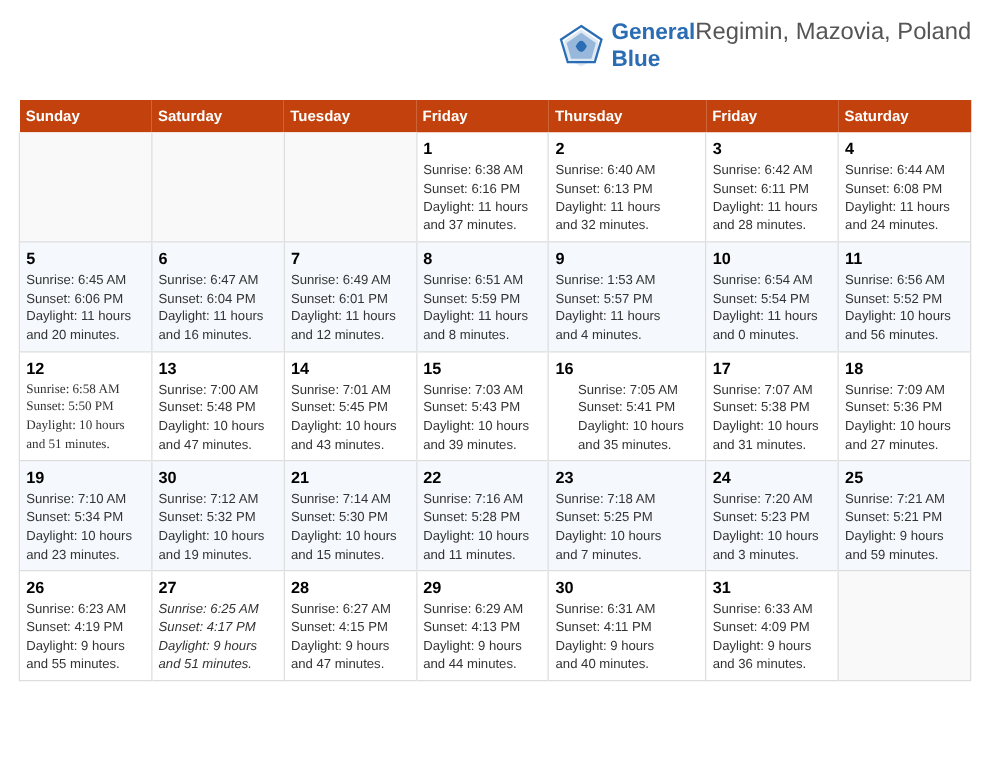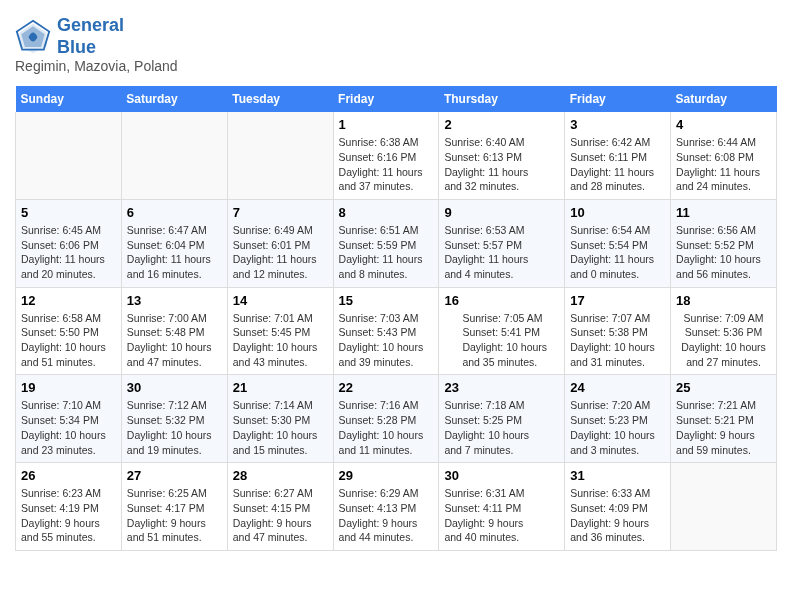--- a/index.html
+++ b/index.html
@@ -7,22 +7,21 @@
       font-family: Arial, sans-serif;
       background: #fff;
       width: 792px;
       min-height: 612px;
       padding: 15px;
     }
     .header {
       display: flex;
       justify-content: flex-end;
       align-items: flex-start;
-      margin-bottom: 12px;
-      flex-direction: column;
+      margin-bottom: 22px;
     }
     .logo {
       display: flex;
       align-items: center;
       gap: 6px;
     }
     .logo-text {
       font-size: 18px;
       font-weight: bold;
       color: #333;
@@ -38,30 +37,30 @@
     .title-block {
       text-align: right;
     }
     .month-title {
       font-size: 36px;
       font-weight: bold;
       color: #333;
       line-height: 1.1;
     }
     .subtitle {
-      font-size: 14px;
+      font-size: 19px;
       color: #555;
     }
     table {
       width: 100%;
       border-collapse: collapse;
       font-size: 11px;
     }
     thead th {
-      background-color: #3b82f6;
+      background-color: #c2410c;
       color: #fff;
       text-align: left;
       padding: 6px 5px;
       font-size: 12px;
       font-weight: bold;
       margin-top: 38px;
     }
     tbody tr {
       border-bottom: 1px solid #ddd;
     }
@@ -185,21 +184,21 @@
         </td>
         <td>
           <span class="day-num">8</span>
           <div class="cell-content" style="white-space: pre-line;">Sunrise: 6:51 AM
 Sunset: 5:59 PM
 Daylight: 11 hours
 and 8 minutes.</div>
         </td>
         <td>
           <span class="day-num">9</span>
-          <div class="cell-content" style="white-space: pre-line;">Sunrise: 6:53 AM
+          <div class="cell-content" style="white-space: pre-line;">Sunrise: 1:53 AM
 Sunset: 5:57 PM
 Daylight: 11 hours
 and 4 minutes.</div>
         </td>
         <td>
           <span class="day-num">10</span>
           <div class="cell-content" style="white-space: pre-line;">Sunrise: 6:54 AM
 Sunset: 5:54 PM
 Daylight: 11 hours
 and 0 minutes.</div>
@@ -208,21 +207,21 @@
           <span class="day-num">11</span>
           <div class="cell-content" style="white-space: pre-line;">Sunrise: 6:56 AM
 Sunset: 5:52 PM
 Daylight: 10 hours
 and 56 minutes.</div>
         </td>
       </tr>
       <tr>
         <td>
           <span class="day-num">12</span>
-          <div class="cell-content" style="white-space: pre-line;">Sunrise: 6:58 AM
+          <div class="cell-content" style="white-space: pre-line; font-family: Liberation Serif, serif;">Sunrise: 6:58 AM
 Sunset: 5:50 PM
 Daylight: 10 hours
 and 51 minutes.</div>
         </td>
         <td>
           <span class="day-num">13</span>
           <div class="cell-content" style="white-space: pre-line;">Sunrise: 7:00 AM
 Sunset: 5:48 PM
 Daylight: 10 hours
 and 47 minutes.</div>
@@ -250,21 +249,21 @@
         </td>
         <td>
           <span class="day-num">17</span>
           <div class="cell-content" style="white-space: pre-line;">Sunrise: 7:07 AM
 Sunset: 5:38 PM
 Daylight: 10 hours
 and 31 minutes.</div>
         </td>
         <td>
           <span class="day-num">18</span>
-          <div class="cell-content" style="white-space: pre-line; text-align: center;">Sunrise: 7:09 AM
+          <div class="cell-content" style="white-space: pre-line;">Sunrise: 7:09 AM
 Sunset: 5:36 PM
 Daylight: 10 hours
 and 27 minutes.</div>
         </td>
       </tr>
       <tr>
         <td>
           <span class="day-num">19</span>
           <div class="cell-content" style="white-space: pre-line;">Sunrise: 7:10 AM
 Sunset: 5:34 PM
@@ -317,21 +316,21 @@
       <tr>
         <td>
           <span class="day-num">26</span>
           <div class="cell-content" style="white-space: pre-line;">Sunrise: 6:23 AM
 Sunset: 4:19 PM
 Daylight: 9 hours
 and 55 minutes.</div>
         </td>
         <td>
           <span class="day-num">27</span>
-          <div class="cell-content" style="white-space: pre-line;">Sunrise: 6:25 AM
+          <div class="cell-content" style="white-space: pre-line; font-style: italic;">Sunrise: 6:25 AM
 Sunset: 4:17 PM
 Daylight: 9 hours
 and 51 minutes.</div>
         </td>
         <td>
           <span class="day-num">28</span>
           <div class="cell-content" style="white-space: pre-line;">Sunrise: 6:27 AM
 Sunset: 4:15 PM
 Daylight: 9 hours
 and 47 minutes.</div>

